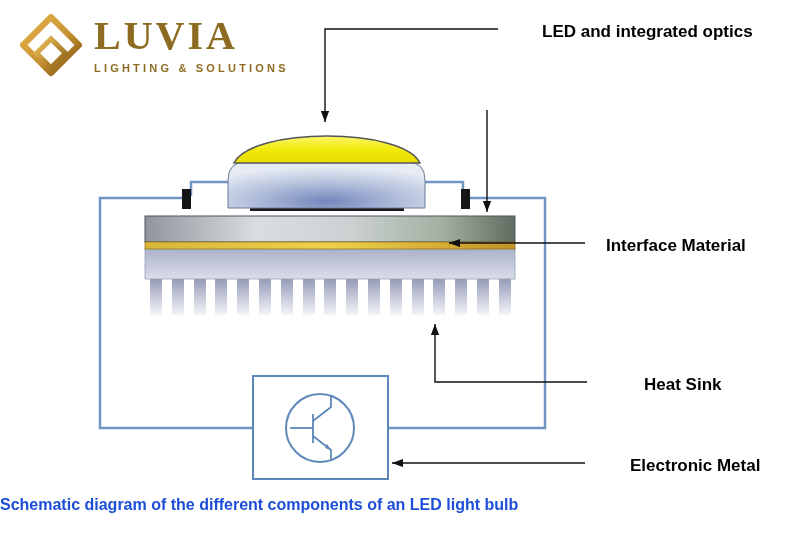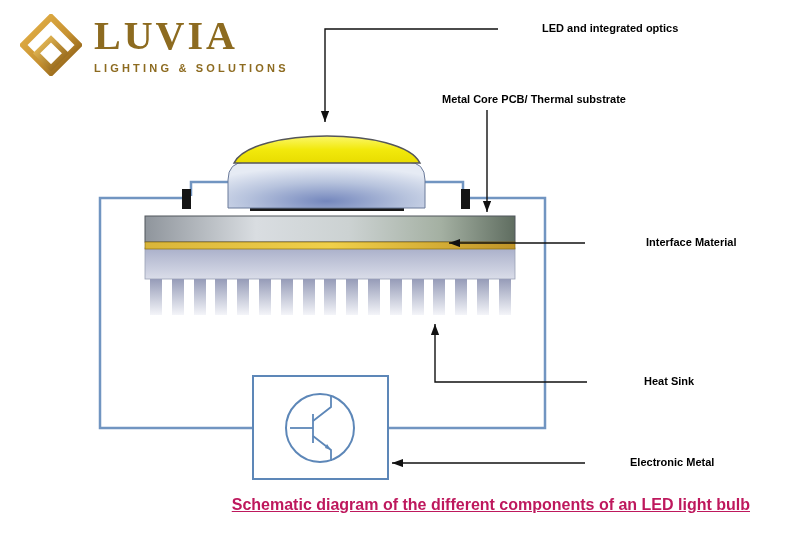--- a/index.html
+++ b/index.html
@@ -13,29 +13,29 @@
   .logo-name{
     font-family:"Liberation Serif", serif;font-weight:bold;font-size:40px;
     line-height:1;color:#8d6b20;letter-spacing:3px;
   }
   .logo-tagline{
     font-size:11px;letter-spacing:3.2px;color:#8d6b20;margin-top:6px;font-weight:bold;
   }
   
   .art{position:absolute;left:0;top:0;width:800px;height:533px;}
   
-  .lbl{position:absolute;font-weight:bold;font-size:11px;color:#000;white-space:nowrap;padding-left:42px;}
+  .lbl{position:absolute;font-weight:bold;font-size:17px;color:#000;white-space:nowrap;padding-left:42px;}
   .lbl-led{left:500px;top:22px;}
   .lbl-pcb{left:400px;top:93px;}
-  .lbl-interface{left:604px;top:236px;}
+  .lbl-interface{left:564px;top:236px;}
   .lbl-heatsink{left:602px;top:375px;}
   .lbl-driver{left:588px;top:456px;}
   .caption{
-    position:absolute;left:0;top:496px;width:750px;text-align:right;
-    font-weight:bold;font-size:16px;color:#be185d;text-decoration:underline;
+    position:absolute;left:0;top:496px;width:750px;text-align:left;
+    font-weight:bold;font-size:16px;color:#1d4ed8;
   }
 </style>
 </head>
 <body>
 
 <div class="canvas">
 
   <div class="logo">
     <svg width="62" height="62" viewBox="0 0 60 60">
       <defs>
@@ -155,20 +155,19 @@
     <g stroke="#111" stroke-width="1.4" fill="none">
       <path d="M498,29 L325,29 L325,122" marker-end="url(#arrow)"></path>
       <path d="M487,110 L487,212" marker-end="url(#arrow)"></path>
       <path d="M585,243 L449,243" marker-end="url(#arrow)"></path>
       <path d="M587,382 L435,382 L435,324" marker-end="url(#arrow)"></path>
       <path d="M585,463 L392,463" marker-end="url(#arrow)"></path>
     </g>
   </svg>
 
   <div class="lbl lbl-led">LED and integrated optics</div>
-  <div class="lbl lbl-pcb">Metal Core PCB/ Thermal substrate</div>
   <div class="lbl lbl-interface">Interface Material</div>
   <div class="lbl lbl-heatsink">Heat Sink</div>
   <div class="lbl lbl-driver">Electronic Metal</div>
 
   <div class="caption">Schematic diagram of the different components of an LED light bulb</div>
 
 </div>
 
 </body></html>

